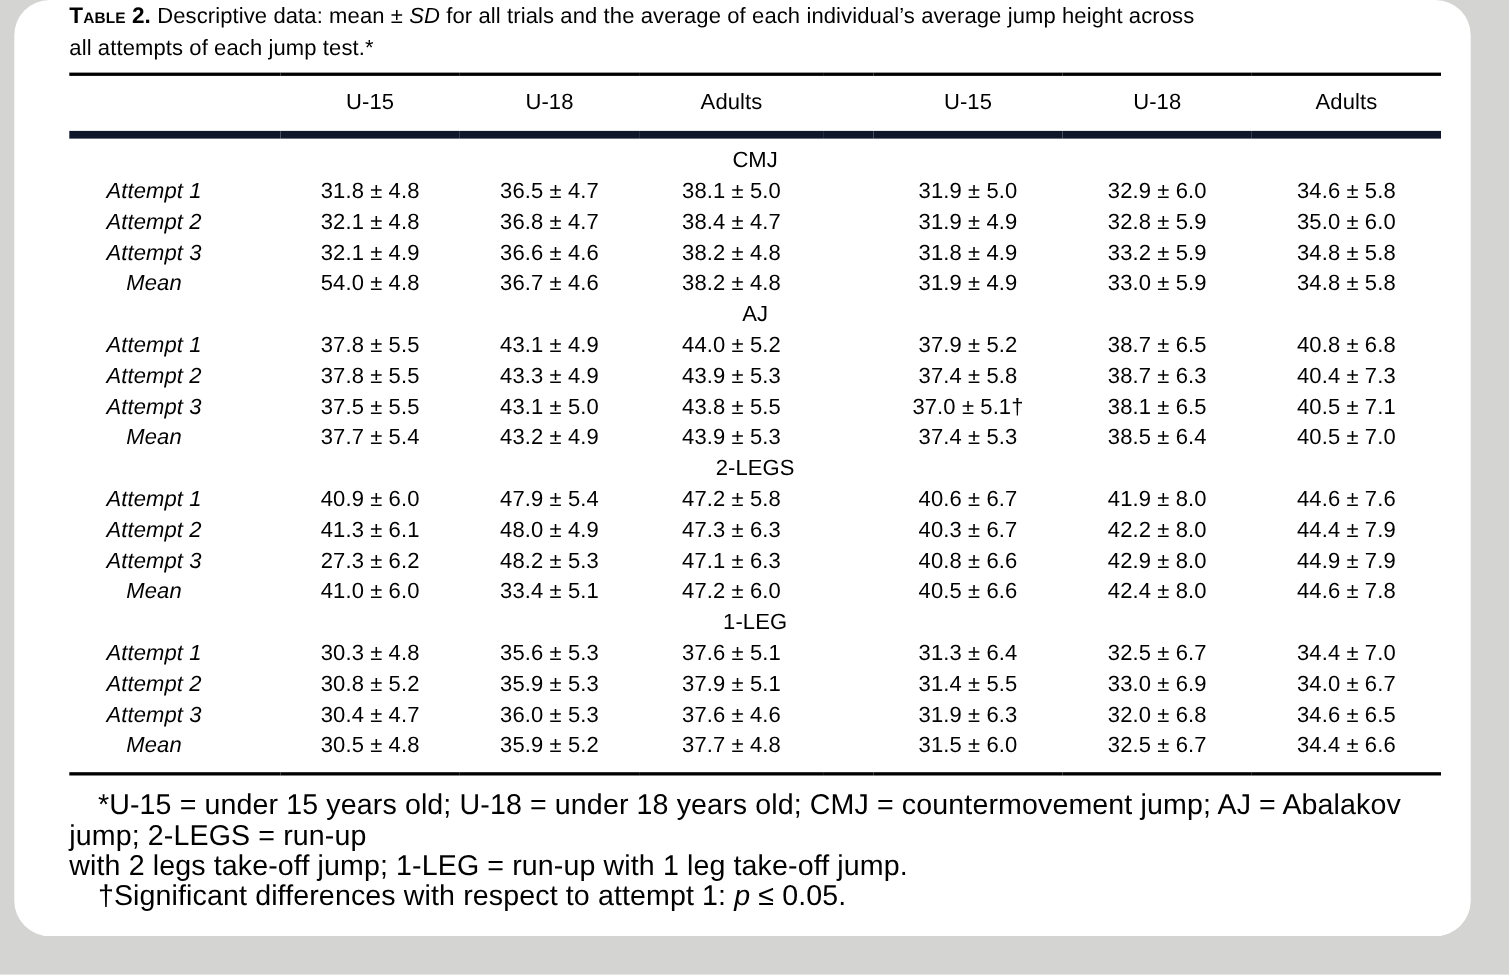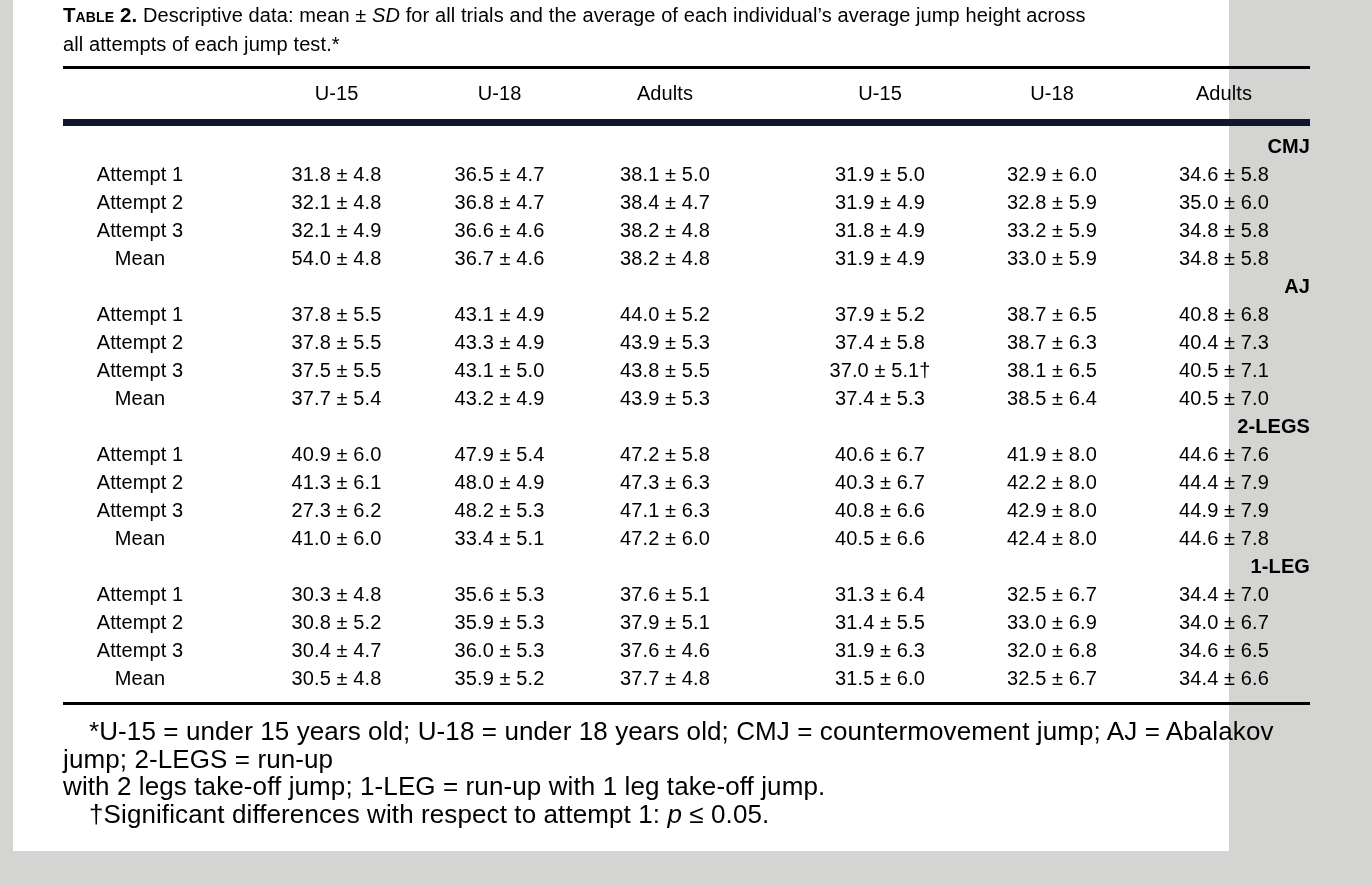--- a/index.html
+++ b/index.html
@@ -7,22 +7,23 @@
     width: 1372px; height: 886px;
     background: #d4d4d2;
     font-family: "Liberation Sans", sans-serif;
     color: #000;
     position: relative;
     overflow: hidden;
   }
   .page {
     position: absolute;
     left: 13px; top: 0;
-    width: 1216px; height: 851px;
+    width: 1324px; height: 851px;
     background: #ffffff;
+    border-radius: 32px;
   }
   .content {
     position: absolute;
     left: 50px; top: 0;
     width: 1247px;
   }
   .caption {
     font-size: 20px;
     line-height: 28.5px;
     margin-top: 1px;
@@ -59,22 +60,22 @@
     border-bottom: 7px solid #0f172a;
   }
   tbody th, tbody td {
     font-weight: normal;
     height: 28px;
     line-height: 28px;
     padding: 0;
     text-align: center;
     white-space: nowrap;
   }
-  tbody th.section { text-align: right; font-weight: bold; }
-  tbody th.rowlabel { text-align: center; padding-right: 38px; }
+  tbody th.section { text-align: center; }
+  tbody th.rowlabel { text-align: center; padding-right: 38px; font-style: italic; }
   tbody tr.first-row > th, tbody tr.first-row > td { padding-top: 6px; }
   tbody tr.last-row  > th, tbody tr.last-row  > td { padding-bottom: 10px; }
 
   .footnotes {
     margin-top: 13px;
     font-size: 26px;
     line-height: 27.5px;
     letter-spacing: 0.1px;
   }
   .fn { text-indent: 26px; }

